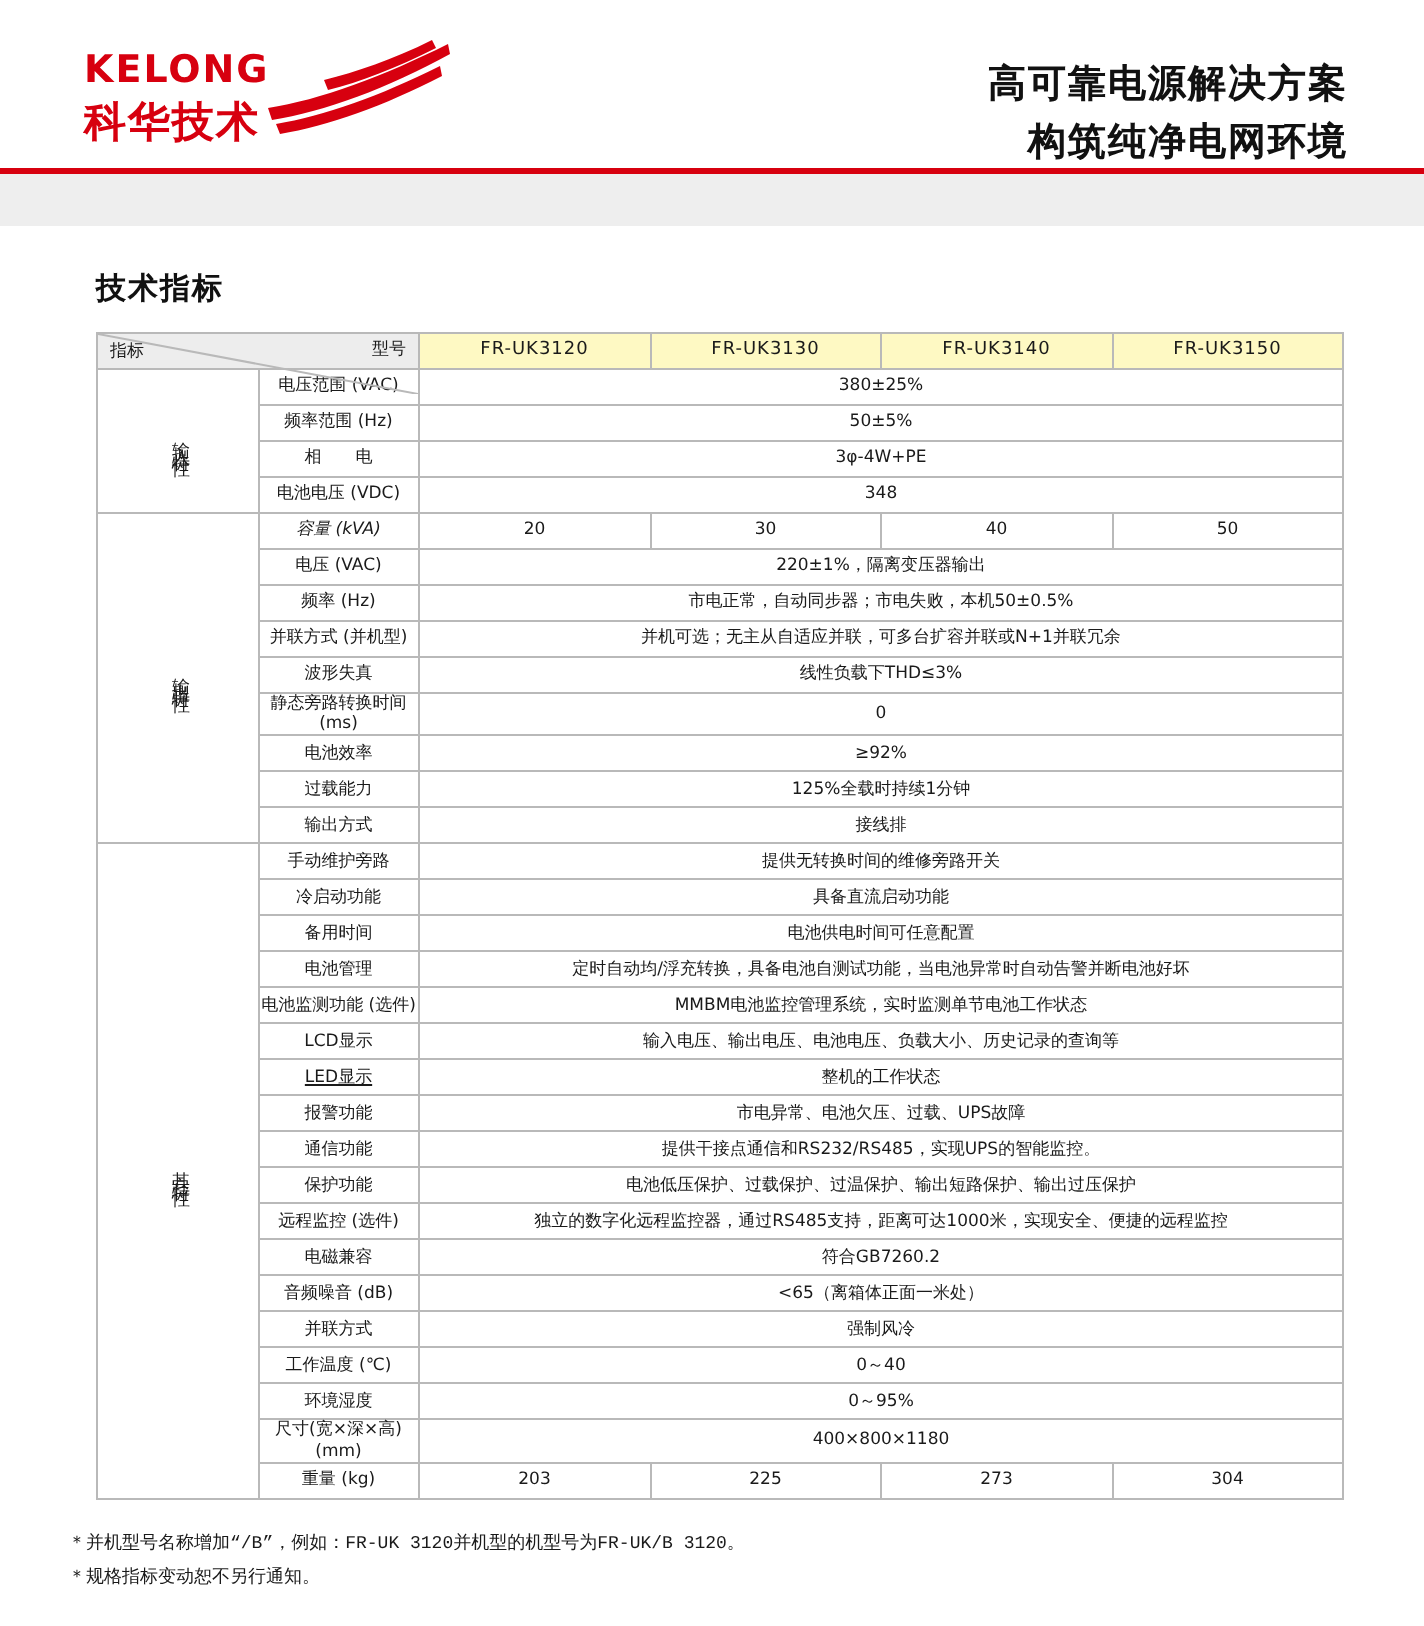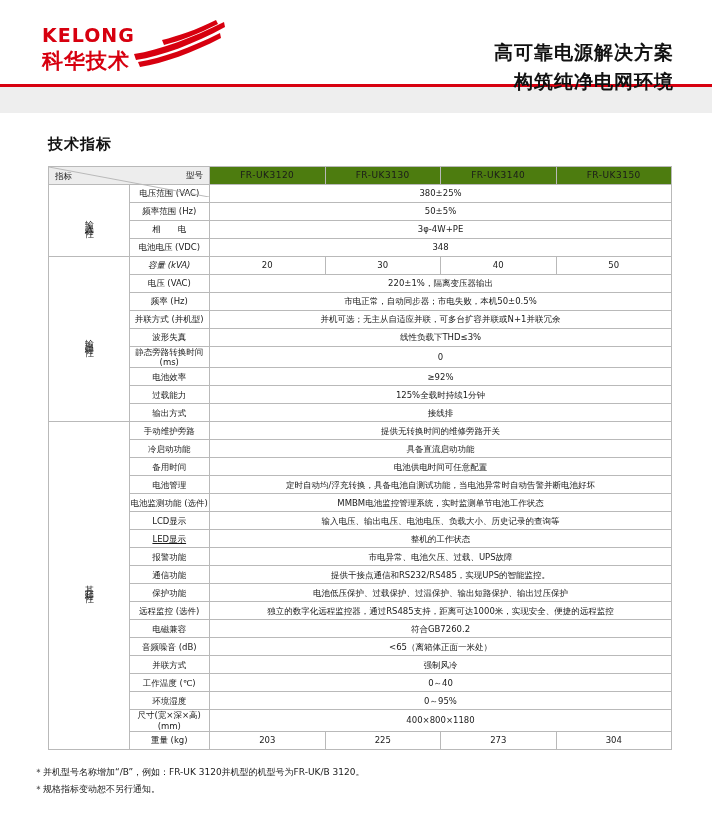--- a/index.html
+++ b/index.html
@@ -54,21 +54,21 @@
   .logo-swoosh {
     position: absolute;
     left: 92px;
     top: 2px;
     width: 95px;
     height: 48px;
   }
   .header-slogan {
     position: absolute;
     right: 38px;
-    top: 38px;
+    top: 28px;
     text-align: right;
     font-size: 19px;
     font-weight: bold;
     color: #111111;
     line-height: 1.5;
     letter-spacing: 1px;
   }
   .red-rule {
     height: 3px;
     background: #d7000f;
@@ -129,21 +129,21 @@
     position: absolute;
     left: 6px;
     bottom: 3px;
     font-size: 8.5px;
   }
   .hdr-diag svg {
     position: absolute;
     left: 0; top: 0;
   }
   .colhdr {
-    background: #4d7c0f;
+    background: #fef9c3;
     font-size: 9px;
     letter-spacing: 0.5px;
   }
   .rowcat {
     background: #ffffff;
     font-size: 9px;
     letter-spacing: 2px;
     width: 26px;
   }
   .rowcat span {
@@ -161,20 +161,21 @@
   .val {
     font-size: 8.5px;
   }
 
   
   .footnotes {
     margin: 14px 0 0 34px;
     font-size: 9px;
     color: #1a1a1a;
     line-height: 1.9;
+    font-family: Liberation Mono, monospace;
   }
   .footnotes div {
     white-space: nowrap;
   }
 </style>
 </head>
 <body>
 
 <div class="header">
   <div class="logo-block">

